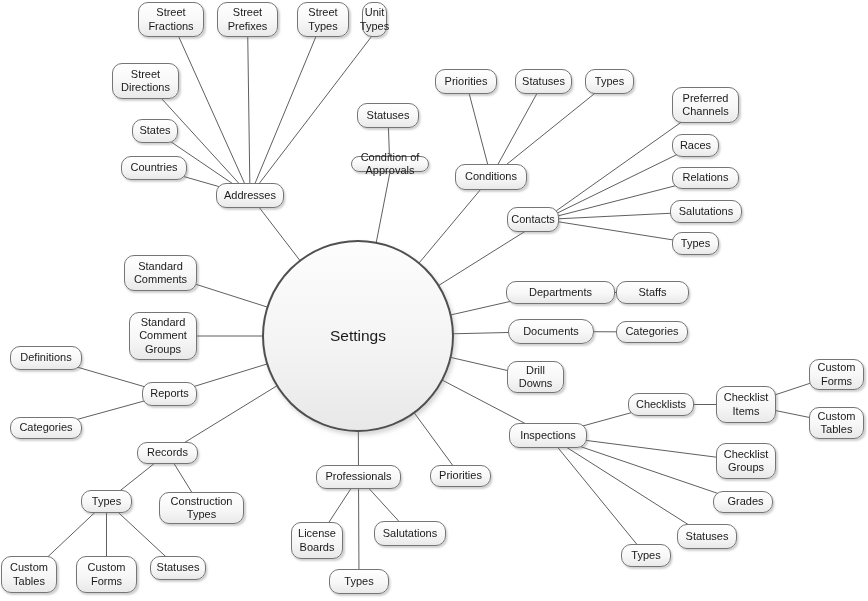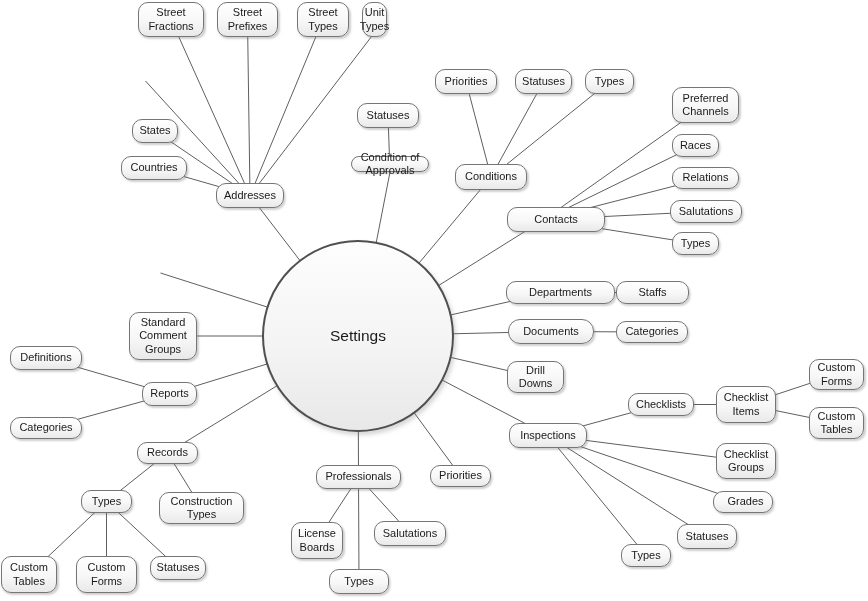--- a/index.html
+++ b/index.html
@@ -90,20 +90,23 @@
     </div>
     <div class="node" style="left: 217px; top: 2px; width: 61px; height: 35px;">
       <span>Street Prefixes</span>
     </div>
     <div class="node" style="left: 297px; top: 2px; width: 52px; height: 35px;">
       <span>Street Types</span>
     </div>
     <div class="node" style="left: 362px; top: 2px; width: 25px; height: 35px;">
       <span>Unit Types</span>
     </div>
+    <div class="node" style="left: 112px; top: 63px; width: 67px; height: 36px;">
+      <span>Street Directions</span>
+    </div>
     <div class="node" style="left: 132px; top: 119px; width: 46px; height: 24px;">
       <span>States</span>
     </div>
     <div class="node" style="left: 121px; top: 156px; width: 66px; height: 24px;">
       <span>Countries</span>
     </div>
     <div class="node" style="left: 216px; top: 183px; width: 68px; height: 25px;">
       <span>Addresses</span>
     </div>
     <div class="node" style="left: 357px; top: 103px; width: 62px; height: 25px;">
@@ -117,21 +120,21 @@
     </div>
     <div class="node" style="left: 435px; top: 69px; width: 62px; height: 25px;">
       <span>Priorities</span>
     </div>
     <div class="node" style="left: 515px; top: 69px; width: 57px; height: 25px;">
       <span>Statuses</span>
     </div>
     <div class="node" style="left: 585px; top: 69px; width: 49px; height: 25px;">
       <span>Types</span>
     </div>
-    <div class="node" style="left: 507px; top: 207px; width: 98px; height: 25px; justify-content: center;">
+    <div class="node" style="left: 507px; top: 207px; width: 52px; height: 25px; justify-content: center;">
       <span>Contacts</span>
     </div>
     <div class="node" style="left: 672px; top: 87px; width: 67px; height: 36px;">
       <span>Preferred Channels</span>
     </div>
     <div class="node" style="left: 672px; top: 134px; width: 47px; height: 23px;">
       <span>Races</span>
     </div>
     <div class="node" style="left: 672px; top: 167px; width: 67px; height: 22px;">
       <span>Relations</span>
@@ -218,17 +221,20 @@
       <span>Statuses</span>
     </div>
     <div class="node" style="left: 142px; top: 382px; width: 55px; height: 24px;">
       <span>Reports</span>
     </div>
     <div class="node" style="left: 10px; top: 346px; width: 72px; height: 24px;">
       <span>Definitions</span>
     </div>
     <div class="node" style="left: 10px; top: 417px; width: 72px; height: 22px;">
       <span>Categories</span>
+    </div>
+    <div class="node" style="left: 124px; top: 255px; width: 73px; height: 36px;">
+      <span>Standard Comments</span>
     </div>
     <div class="node" style="left: 129px; top: 312px; width: 68px; height: 48px;">
       <span>Standard Comment Groups</span>
     </div>
   </div>
 
 </body></html>

